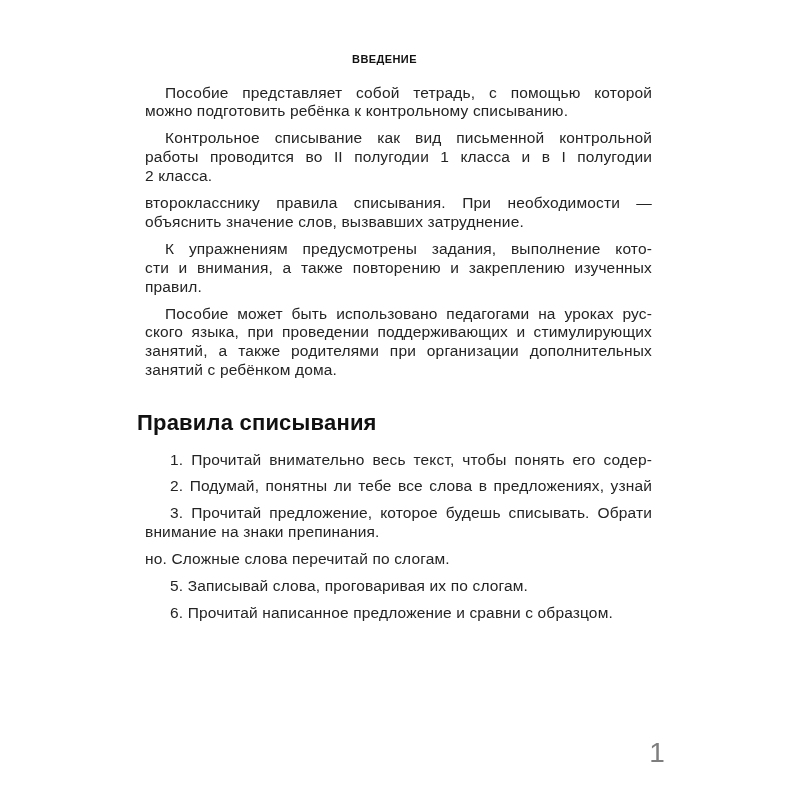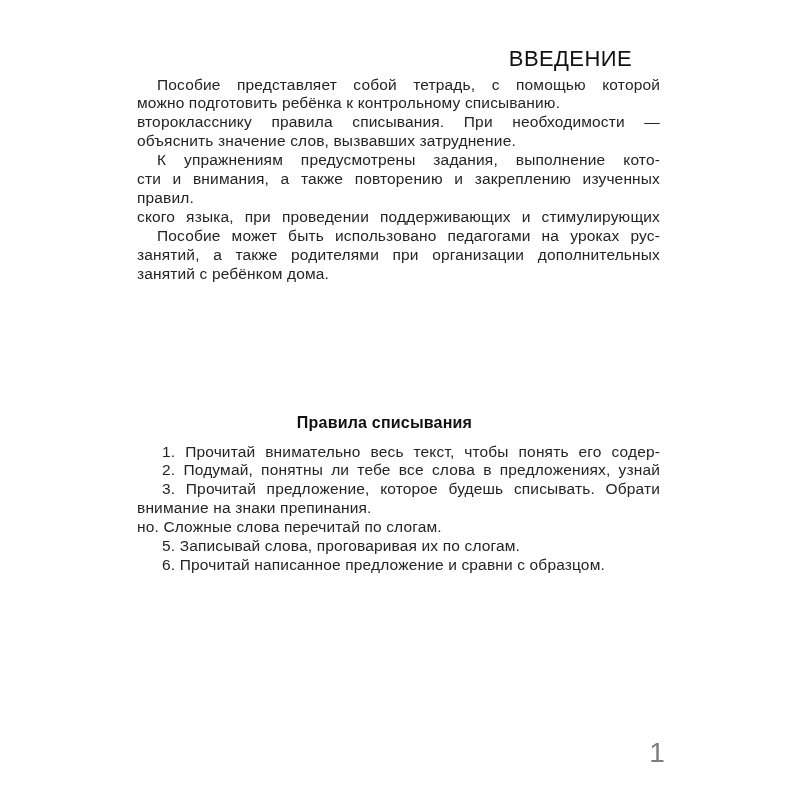--- a/index.html
+++ b/index.html
@@ -24,55 +24,55 @@
     height: 800px;
   }
   .title {
     position: absolute;
     top: 50px;
     left: 0;
     width: 100%;
     box-sizing: border-box;
     padding-right: 28px;
     margin: 0;
-    font-size: 22px;
+    font-size: 11px;
     line-height: 18.9px;
-    font-weight: normal;
+    font-weight: bold;
     letter-spacing: 0.4px;
-    text-align: right;
+    text-align: center;
     color: var(--heading, #111111);
   }
   .subtitle {
     position: absolute;
     top: 414px;
     left: 0;
     width: 100%;
     box-sizing: border-box;
     padding-right: 28px;
     margin: 0;
-    font-size: 16px;
+    font-size: 22px;
     line-height: 18.9px;
     font-weight: bold;
     letter-spacing: 0.2px;
-    text-align: center;
+    text-align: left;
     color: var(--heading, #111111);
   }
   .intro {
     position: absolute;
     top: 75.5px;
     left: 0;
     width: 100%;
   }
   .rules {
     position: absolute;
     top: 442.5px;
     left: 0;
     width: 100%;
   }
-  .para { margin: 0; }
+  .para { margin: 8px; }
   .line {
     font-size: 15.5px;
     line-height: 18.9px;
     letter-spacing: 0.15px;
     white-space: nowrap;
     text-align: justify;
     text-align-last: justify;
   }
   .line.last {
     text-align: right;
@@ -98,31 +98,36 @@
 <div class="page">
   <div class="content">
     <h1 class="title">ВВЕДЕНИЕ</h1>
 
     <div class="intro">
         <div class="para">
           <div class="line first">Пособие представляет собой тетрадь, с помощью которой</div>
           <div class="line last">можно подготовить ребёнка к контрольному списыванию.</div>
         </div>
         <div class="para">
+          <div class="line first">Контрольное списывание как вид письменной контрольной</div>
+          <div class="line">работы проводится во II полугодии 1 класса и в I полугодии</div>
+          <div class="line last">2 класса.</div>
+        </div>
+        <div class="para">
           <div class="line">второкласснику правила списывания. При необходимости —</div>
           <div class="line last">объяснить значение слов, вызвавших затруднение.</div>
         </div>
         <div class="para">
           <div class="line first">К упражнениям предусмотрены задания, выполнение кото-</div>
           <div class="line">сти и внимания, а также повторению и закреплению изученных</div>
           <div class="line last">правил.</div>
         </div>
         <div class="para">
+          <div class="line first">Пособие может быть использовано педагогами на уроках рус-</div>
           <div class="line">ского языка, при проведении поддерживающих и стимулирующих</div>
-          <div class="line first">Пособие может быть использовано педагогами на уроках рус-</div>
           <div class="line">занятий, а также родителями при организации дополнительных</div>
           <div class="line last">занятий с ребёнком дома.</div>
         </div>
       </div>
 
     <h2 class="subtitle">Правила списывания</h2>
 
     <div class="rules">
         <div class="para">
           <div class="line first">1. Прочитай внимательно весь текст, чтобы понять его содер-</div>

